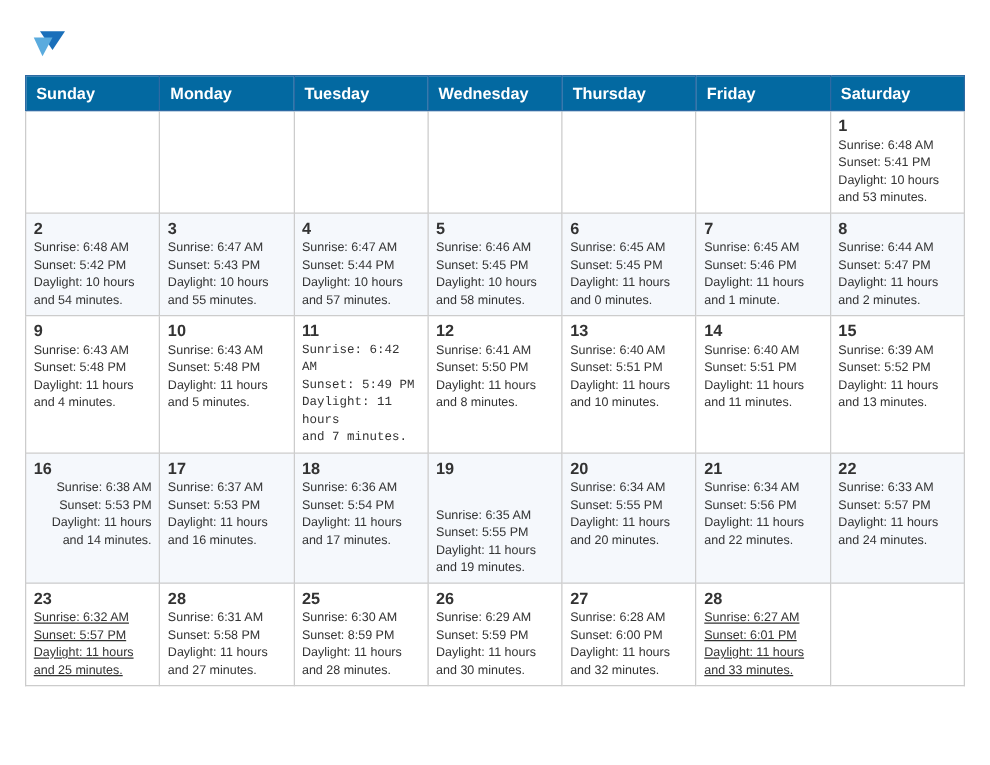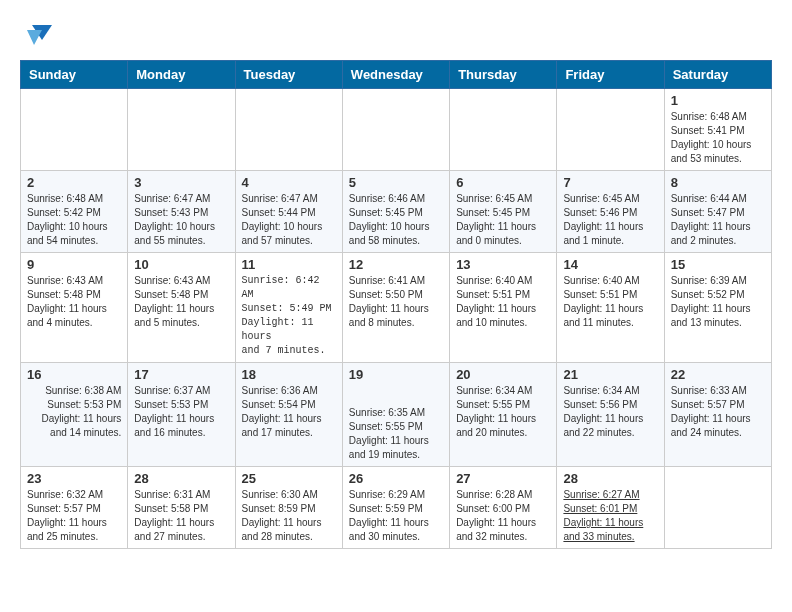--- a/index.html
+++ b/index.html
@@ -287,21 +287,21 @@
           <span class="day-number">22</span>
           <div class="day-info" style="white-space: pre-line;">Sunrise: 6:33 AM
 Sunset: 5:57 PM
 Daylight: 11 hours
 and 24 minutes.</div>
         </td>
       </tr>
       <tr>
         <td>
           <span class="day-number">23</span>
-          <div class="day-info" style="white-space: pre-line;">Sunrise: 6:32 AM
+          <div class="day-info" style="white-space: pre-line; text-decoration: underline;">Sunrise: 6:32 AM
 Sunset: 5:57 PM
 Daylight: 11 hours
 and 25 minutes.</div>
         </td>
         <td>
           <span class="day-number">28</span>
           <div class="day-info" style="white-space: pre-line;">Sunrise: 6:31 AM
 Sunset: 5:58 PM
 Daylight: 11 hours
 and 27 minutes.</div>

